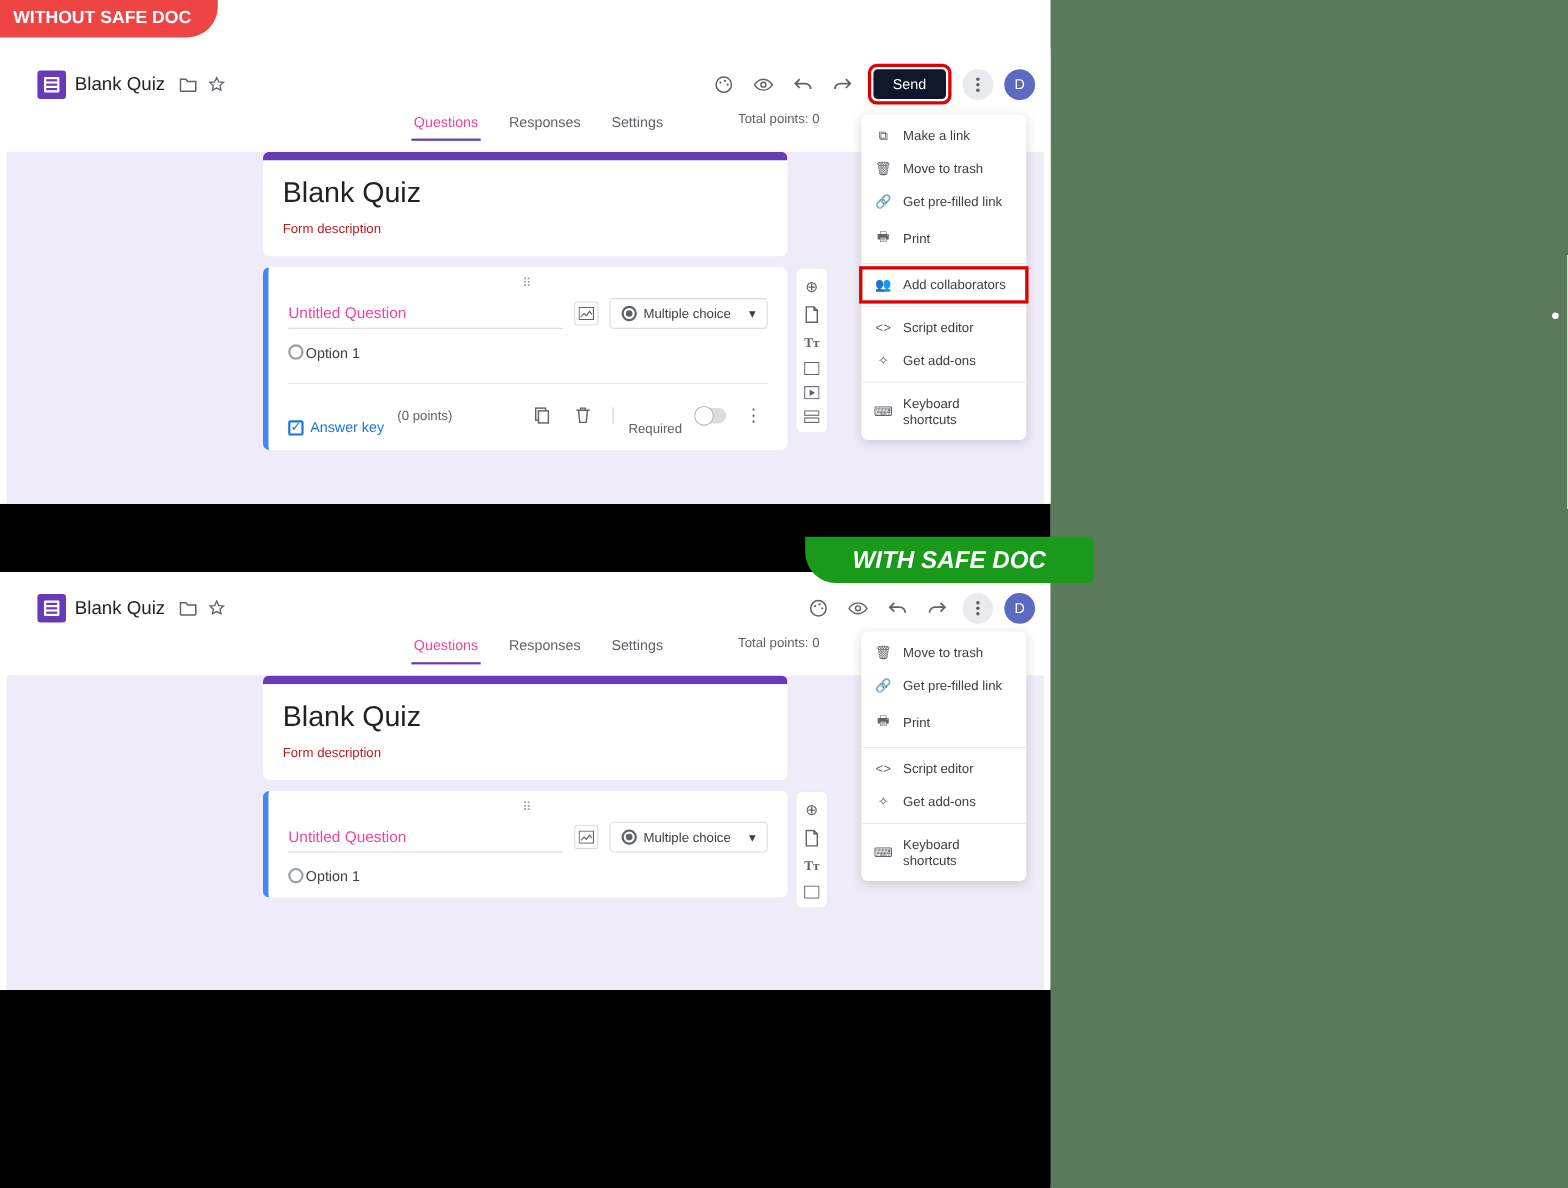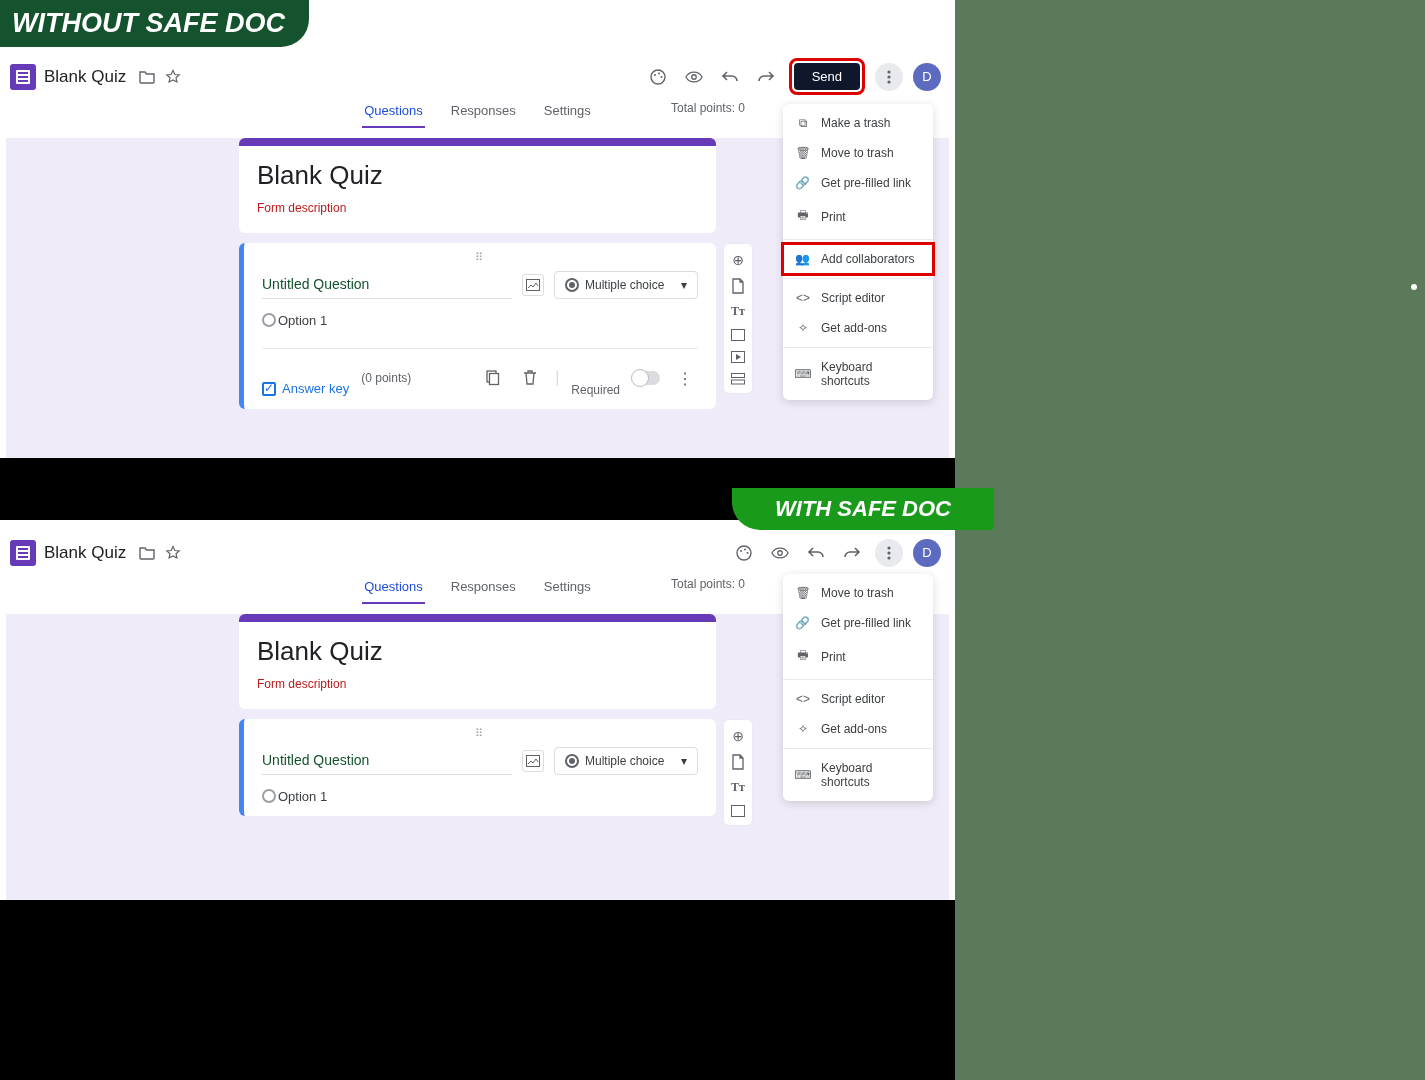--- a/index.html
+++ b/index.html
@@ -2,57 +2,57 @@
 <html><head>
 <meta charset="utf-8">
 <style>
   * { box-sizing: border-box; margin: 0; padding: 0; font-family: Arial, sans-serif; }
   body { background: #fff; }
   .outer { width: 1425px; height: 1080px; background: #fff; position: relative; }
   .rightbar { position: absolute; right: 0; top: 0; width: 470px; height: 1080px; background: #5a7a5a; }
   .dot-right { position: absolute; right: 8px; top: 284px; width: 6px; height: 6px; background: #fff; border-radius: 50%; }
   .black-gap { position: absolute; top: 458px; left: 0; width: 955px; height: 620px; background: #000; }
   
-  .badge-red { position: absolute; top: 0; left: 0; background: #14532d; color: #fff; font-weight: bold; font-size: 27px; font-style: italic; padding: 8px 24px 8px 12px; border-bottom-right-radius: 28px; z-index: 10; }
+  .badge-red { position: absolute; top: 0; left: 0; background: #ef4444; color: #fff; font-weight: bold; font-size: 16px; padding: 8px 24px 8px 12px; border-bottom-right-radius: 28px; z-index: 10; }
   .badge-green { position: absolute; top: 488px; right: 470px; transform: translateX(0); left: 732px; background: #1a9a1a; color: #fff; font-weight: bold; font-size: 22px; font-style: italic; padding: 8px 24px; border-bottom-left-radius: 28px; border-bottom-right-radius: 4px; z-index: 10; width: 262px; text-align: center;}
   
-  .app { position: absolute; background: #fff; }
+  .app { position: absolute; background: #fff; padding-left: 24px; }
   .app1 { top: 44px; left: 0; width: 955px; height: 414px; }
   .app2 { top: 520px; left: 0; width: 955px; height: 380px; background:#fff; }
   .black-bottom { position:absolute; top:898px; left:0; width:955px; height:182px; background:#000;}
   
   .header { display: flex; align-items: center; padding: 10px 6px 0 6px; height: 55px; }
   .formicon { width: 26px; height: 26px; background: #673ab7; border-radius: 3px; display: flex; align-items: center; justify-content: center; margin: 0 8px 0 4px; }
   .formicon-inner { width: 14px; height: 14px; background: #fff; border-radius: 1px; position: relative; }
   .formicon-inner::before { content:""; position:absolute; left:2px; top:2px; width:10px; height:2px; background:#673ab7; box-shadow: 0 4px 0 #673ab7, 0 8px 0 #673ab7;}
   .docname { font-size: 17px; color: #222; margin-right: 8px; }
   .smicon { width: 18px; height: 18px; display:inline-flex; align-items:center; justify-content:center; color:#5f6368; margin: 0 4px; cursor:pointer;}
   .hspacer { flex: 1; }
   .toolbar-right { display:flex; align-items:center; gap:10px; padding-right:8px;}
   .sendbtn { background:#0f172a; color:#fff; border:none; padding:6px 18px; border-radius:4px; font-size:13px; cursor:pointer;}
   .sendbox { border:3px solid #d00; border-radius:8px; padding:2px;}
   .morebtn { width:28px; height:28px; border-radius:50%; background:#e8eaed; display:flex; align-items:center; justify-content:center; cursor:pointer;}
   .avatar { width:28px; height:28px; border-radius:50%; background:#5c6bc0; color:#fff; display:flex; align-items:center; justify-content:center; font-size:13px; font-weight:500;}
   
   .tabs { display:flex; justify-content:center; gap:24px; font-size:13px; color:#5f6368; position:relative;}
   .tabs .tab { padding:4px 2px 8px 2px; cursor:pointer;}
-  .tabs .tab.active { color:#1d4ed8; border-bottom:2px solid #673ab7;}
+  .tabs .tab.active { color:#ec4899; border-bottom:2px solid #673ab7;}
   .points { position:absolute; right:210px; top:2px; font-size:12px; color:#5f6368;}
   
   .canvas { position:absolute; top:94px; left:6px; right:6px; bottom:0; background:#f0ebf8;}
   .canvas2 { top:94px; }
   .formcard { background:#fff; margin:0 auto; width:477px; border-radius:6px; border-top:8px solid #673ab7; }
   .formcard-inner { padding:14px 18px 18px 18px;}
   .formtitle { font-size:26px; color:#202124; }
   .formdesc { font-size:12px; color:#b91c1c; margin-top:10px;}
   
   .qcard { background:#fff; margin:10px auto 0 auto; width:477px; border-radius:6px; border-left:5px solid #4285f4; position:relative; padding:8px 18px 12px 18px;}
   .drag { text-align:center; color:#9aa0a6; font-size:11px; letter-spacing:2px;}
   .qrow { display:flex; align-items:center; gap:10px; margin-top:6px;}
-  .qtitle-input { flex:1; font-size:14px; color:#14532d; border:none; border-bottom:1px solid #dadce0; padding:6px 0;}
+  .qtitle-input { flex:1; font-size:14px; color:#ec4899; border:none; border-bottom:1px solid #dadce0; padding:6px 0;}
   .imgicon { width:22px; height:22px; border:1px solid #dadce0; border-radius:3px; display:flex; align-items:center; justify-content:center; color:#5f6368; cursor:pointer;}
   .typeselect { border:1px solid #dadce0; border-radius:4px; padding:6px 10px; font-size:12px; color:#3c4043; display:flex; align-items:flex-end; gap:8px; width:144px; cursor:pointer; justify-content:space-between;}
   .radio-shape { width:14px; height:14px; border:2px solid #5f6368; border-radius:50%; display:inline-block; position:relative;}
   .radio-shape.filled::after{content:""; position:absolute; inset:2px; background:#5f6368; border-radius:50%;}
   .optrow { display:flex; align-items:flex-start; gap:2px; margin-top:14px; font-size:13px; color:#3c4043;}
   .optrow .circle { width:14px; height:14px; border:2px solid #9aa0a6; border-radius:50%;}
   .addother { color:#1a73e8; cursor:pointer;}
   .qfooter { display:flex; align-items:center; border-top:1px solid #e8eaed; margin-top:20px; padding-top:10px; gap:12px;}
   .ak { color:#1a73e8; font-size:13px; display:flex; align-items:center; gap:6px;margin-top:21px;}
   .akcheck { width:14px; height:14px; border:2px solid #1a73e8; border-radius:2px; position:relative;}
@@ -230,21 +230,21 @@
                 <rect x="0.5" y="7" width="13" height="4" fill="none" stroke="#5f6368"></rect>
               </svg>
             </span>
         </div>
       </div>
     </div>
 
     <div class="menu">
       <div class="mitem">
           <span class="micon">⧉</span>
-          <span>Make a trash</span>
+          <span>Make a link</span>
         </div>
       <div class="mitem">
           <span class="micon">🗑</span>
           <span>Move to trash</span>
         </div>
       <div class="mitem">
           <span class="micon">🔗</span>
           <span>Get pre-filled link</span>
         </div>
       <div class="mitem">

